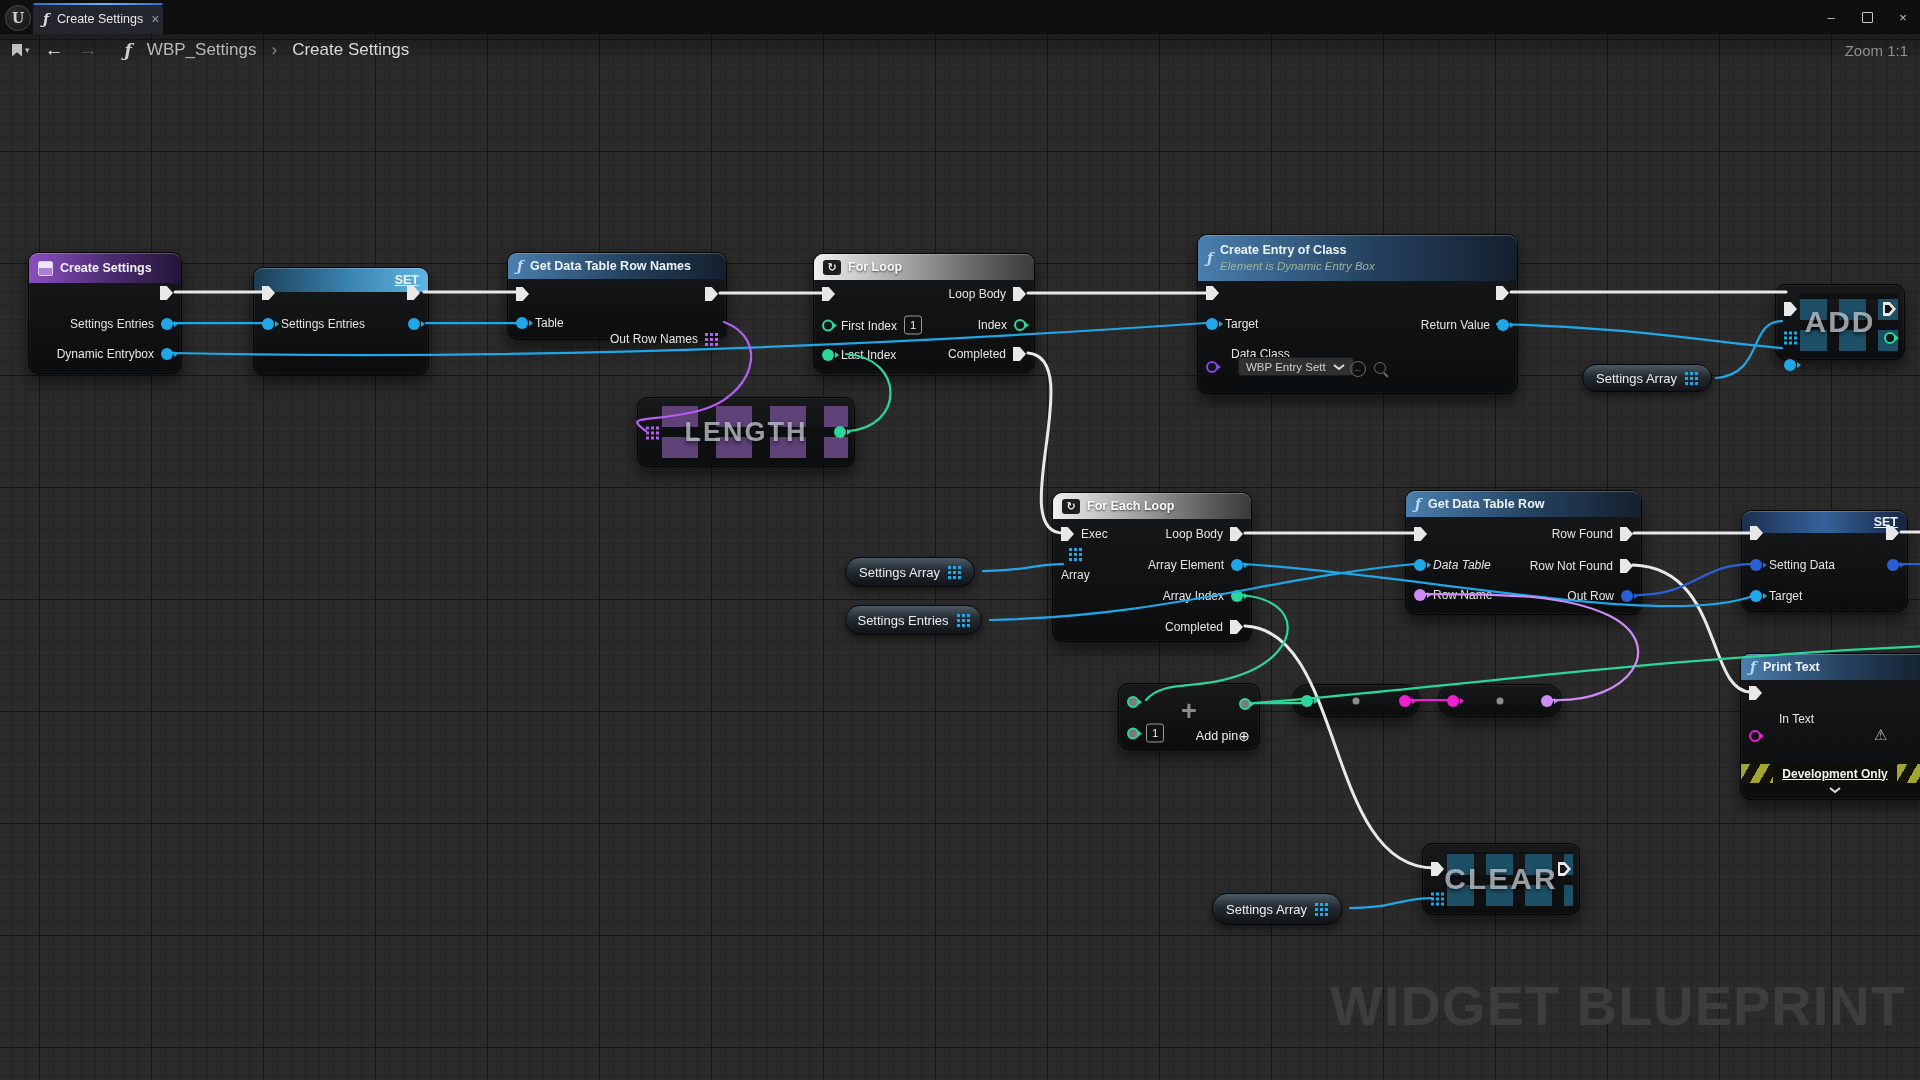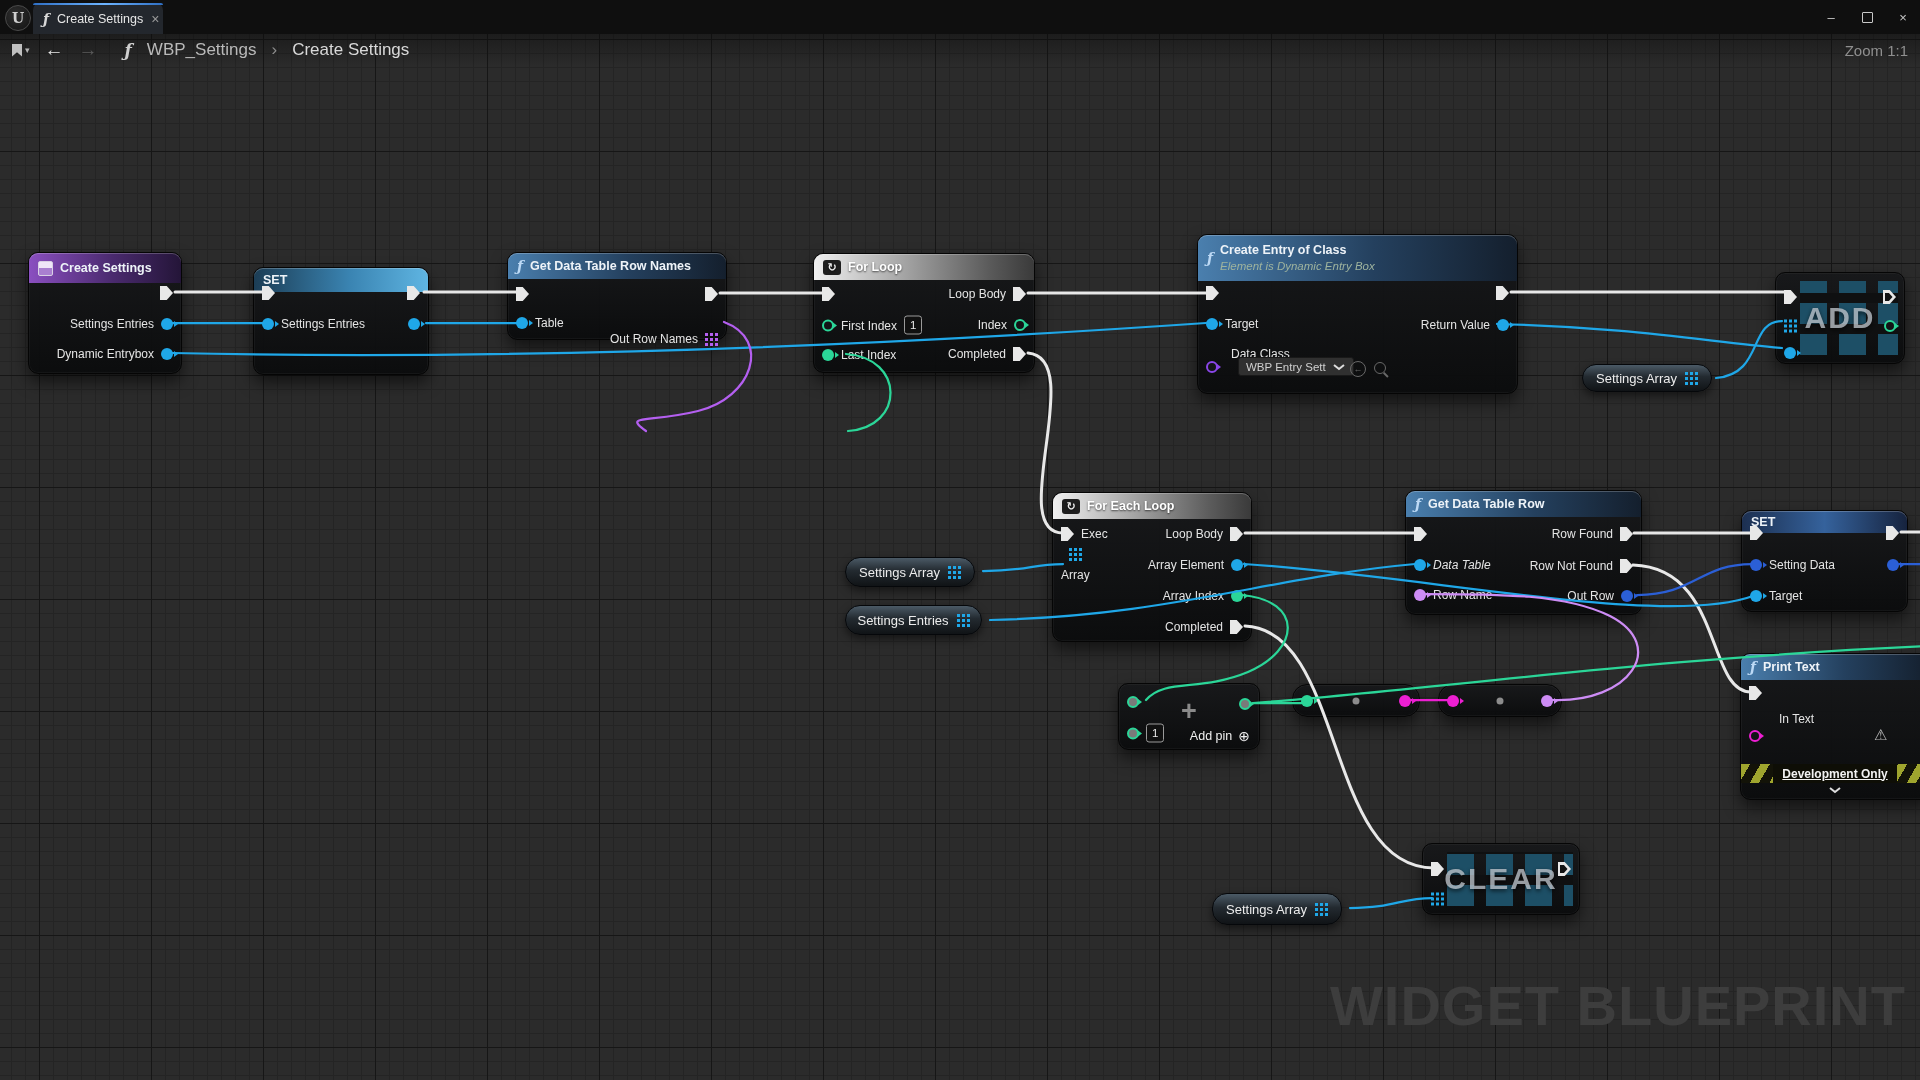--- a/index.html
+++ b/index.html
@@ -45,21 +45,21 @@
   .watermark{position:absolute;right:14px;bottom:42px;z-index:1;font-size:56px;font-weight:bold;
     letter-spacing:1px;color:#3d3d3d;}
   
   #graph{position:absolute;inset:0;}
   .wires{position:absolute;inset:0;z-index:3;pointer-events:none;}
   .node{position:absolute;z-index:2;border:1px solid #050505;border-radius:10px;box-sizing:border-box;
     background:linear-gradient(180deg,rgba(23,24,26,.96),rgba(10,11,12,.95));
     box-shadow:0 8px 16px rgba(0,0,0,.55), inset 0 0 0 1px rgba(255,255,255,.04);}
   .node-header{display:flex;align-items:center;gap:7px;padding:0 9px;border-radius:9px 9px 0 0;
     font-weight:bold;font-size:12.5px;color:#eef3f8;box-shadow:inset 0 1px 0 rgba(255,255,255,.22);}
-  .node-header.center{justify-content:flex-start;}
+  .node-header.center{justify-content:flex-end;text-decoration:underline;}
   .h-event{background:linear-gradient(90deg,#8a4fc0 0%,#4a2a6e 55%,#241538 100%);}
   .h-function{background:linear-gradient(90deg,#4a7fae 0%,#24405e 55%,#141f2d 100%);}
   .h-macro{background:linear-gradient(90deg,#f0f0f0 0%,#b9b9b9 30%,#5a5a5a 80%,#3a3a3a 100%);
     color:#ffffff;text-shadow:0 1px 2px rgba(0,0,0,.65);}
   .h-set1{background:linear-gradient(90deg,#1c3d55 0%,#3a84b2 55%,#5fb5e2 100%);}
   .h-set2{background:linear-gradient(90deg,#1c2f50 0%,#35629c 50%,#16233e 100%);}
   .hdr-rows{display:flex;flex-direction:column;justify-content:center;line-height:1.25;}
   .hdr-sub{font-style:italic;font-weight:normal;font-size:11.5px;color:#9eb39e;}
   .icon-loop{width:18px;height:15px;background:#1e1e1e;border-radius:3px;color:#f0f0f0;font-size:11px;
     display:flex;align-items:center;justify-content:center;flex:0 0 auto;}
@@ -110,21 +110,21 @@
     background:repeating-linear-gradient(90deg,var(--pc) 0 27px,transparent 27px 39px);}
   .compact-pattern::after{content:"";position:absolute;inset:0;
     background:repeating-linear-gradient(0deg,transparent 0 21px,#0f1011 21px 31px);}
   .pat-teal{--pc:#1d4f66;}
   .pat-purple{--pc:#5e4278;}
   .pat-wide::before{background:repeating-linear-gradient(90deg,var(--pc) 0 36px,transparent 36px 54px);}
   .kind-conv{border-radius:15px;}
   .mid-dot{position:absolute;left:50%;top:50%;transform:translate(-50%,-50%);width:7px;height:7px;border-radius:50%;background:#8c8c8c;}
   .mini-plus{position:absolute;left:0;right:0;top:3px;bottom:14px;display:flex;align-items:center;justify-content:center;
     font-size:27px;font-weight:bold;color:#8a8a8a;z-index:1;}
-  .addpin{position:absolute;right:9px;bottom:5px;display:flex;align-items:center;gap:6px;font-size:12.5px;color:#efefef;z-index:2;}
+  .addpin{position:absolute;right:9px;bottom:5px;display:flex;align-items:center;font-size:12.5px;color:#efefef;z-index:2;}
   .oplus{font-size:14px;}
   .pill{position:absolute;z-index:2;border-radius:15px;border:1px solid #05070a;box-sizing:border-box;
     background:linear-gradient(180deg,#4b5a66 0%,#232a30 45%,#101316 100%);
     display:flex;align-items:center;justify-content:center;gap:8px;color:#ececec;font-size:13px;
     box-shadow:0 4px 8px rgba(0,0,0,.5);}
 </style>
 </head>
 <body>
 
 <div class="stage">
@@ -245,37 +245,47 @@
           <span>WBP Entry Sett</span>
           <svg width="14" height="8">
             <polyline points="2,2 7,6 12,2" stroke="#ddd" stroke-width="2" fill="none"></polyline>
           </svg>
         </div>
         <div class="ghosts" style="left: 152px; top: 126px;">
           <span class="ghost-reset"></span>
           <span class="ghost-search"></span>
         </div>
       </div>
-      <div class="node kind-compact" style="left: 1775px; top: 272px; width: 130px; height: 92px;">
+      <div class="node kind-compact" style="left: 1775px; top: 284px; width: 130px; height: 76px;">
         <div class="compact-pattern pat-teal"></div>
         <div class="compact-title" style="font-size: 30px;">ADD</div>
         <div class="pin-row left" style="top: 24px;">
           <span class="pin-exec"></span>
         </div>
         <div class="pin-row left" style="top: 53px;">
           <span class="pin-grid" style="color: rgb(31, 167, 232);"></span>
         </div>
         <div class="pin-row left" style="top: 80px;">
           <span class="pin-circle filled" style="color: rgb(31, 167, 232);"></span>
         </div>
         <div class="pin-row right" style="top: 24px;">
           <span class="pin-exec hollow"></span>
         </div>
         <div class="pin-row right" style="top: 53px;">
           <span class="pin-circle hollow" style="color: rgb(43, 214, 152);"></span>
+        </div>
+      </div>
+      <div class="node kind-compact" style="left: 637px; top: 397px; width: 218px; height: 70px;">
+        <div class="compact-pattern pat-purple pat-wide"></div>
+        <div class="compact-title" style="font-size: 27px;">LENGTH</div>
+        <div class="pin-row left" style="top: 35px;">
+          <span class="pin-grid" style="color: rgb(180, 95, 240);"></span>
+        </div>
+        <div class="pin-row right" style="top: 34px;">
+          <span class="pin-circle filled" style="color: rgb(43, 214, 152);"></span>
         </div>
       </div>
       <div class="node kind-macro" style="left: 1052px; top: 492px; width: 200px; height: 150px;">
         <div class="node-header h-macro" style="height: 26px;">
           <span class="icon-loop">↻</span>
           <span>For Each Loop</span>
         </div>
         <div class="pin-row left" style="top: 41px;">
           <span class="pin-exec"></span>
           <span class="pin-label">Exec</span>

